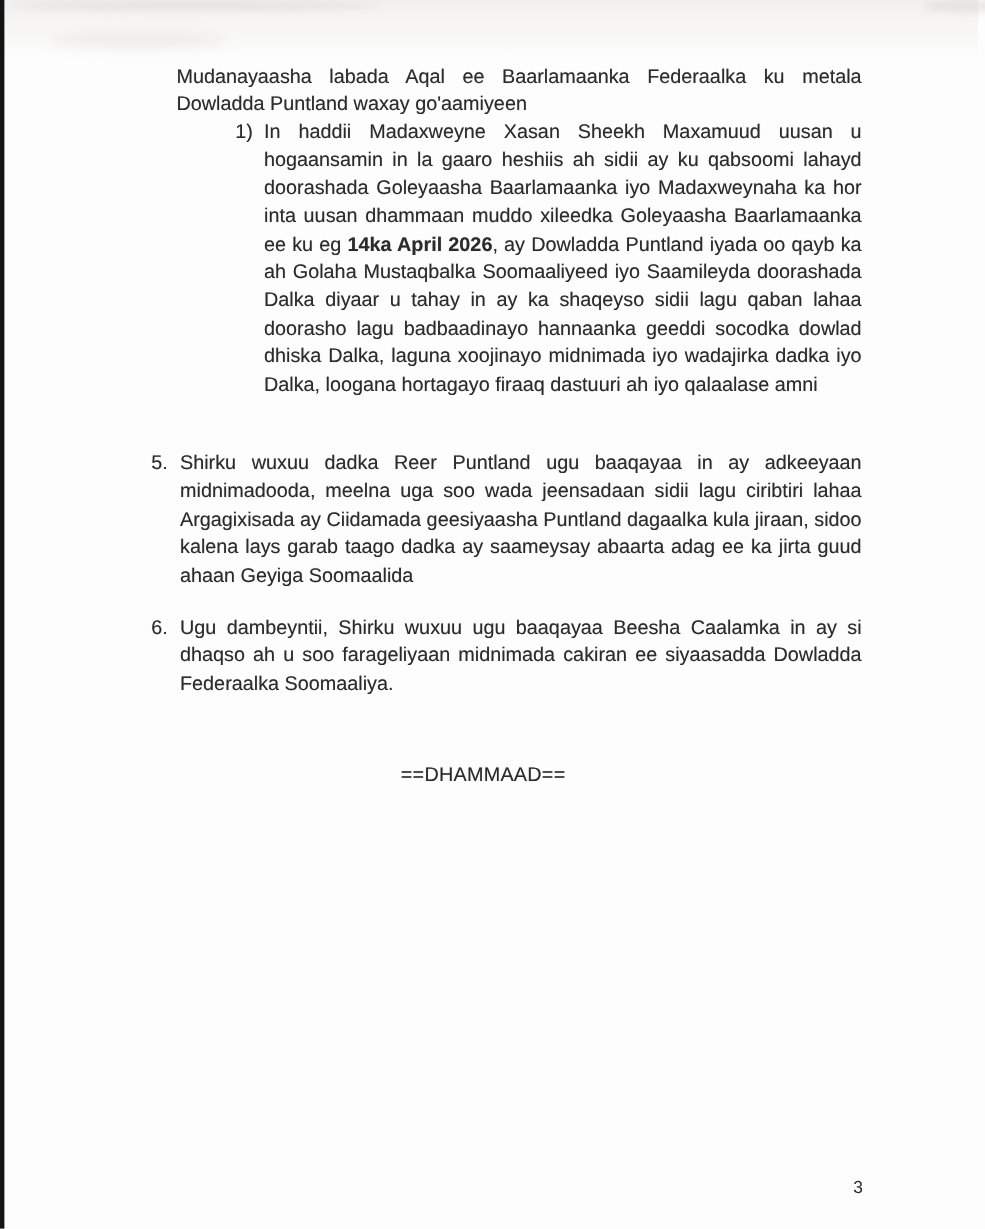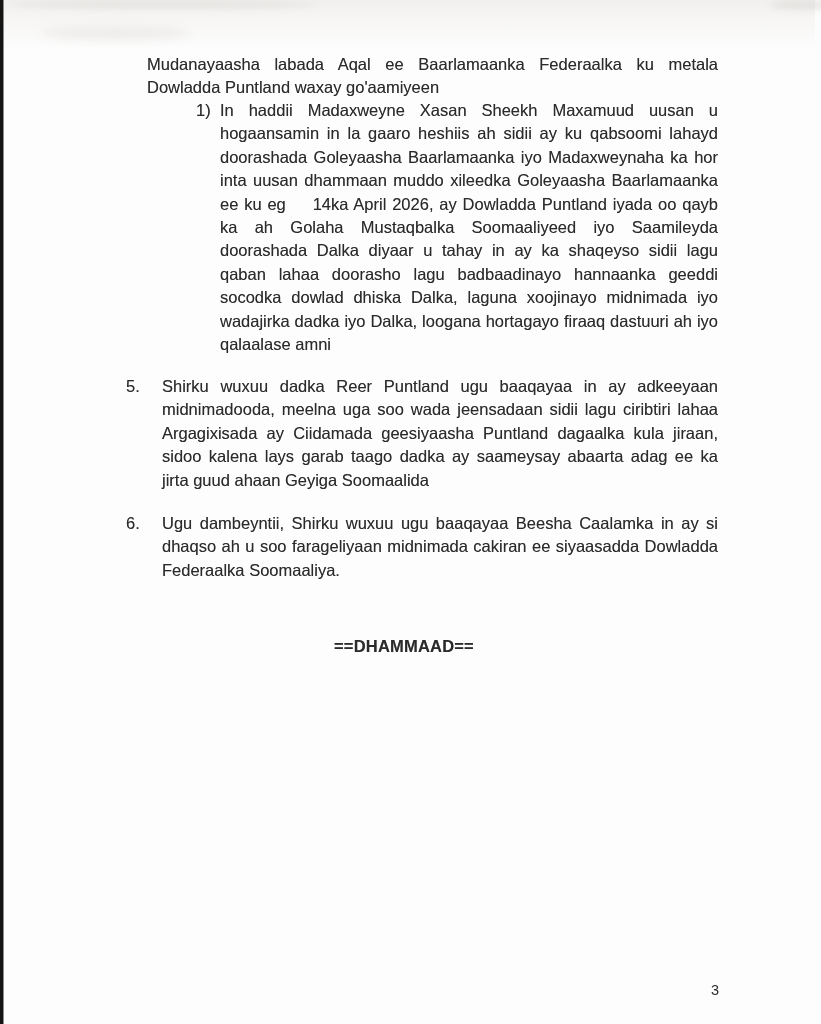--- a/index.html
+++ b/index.html
@@ -91,26 +91,26 @@
     position: absolute;
   }
   .item-1 { left: 196px; top: 99px;  width: 522px; }
   .item-5 { left: 126px; top: 375px; width: 592px; }
   .item-6 { left: 126px; top: 512px; width: 592px; }
   .marker {
     position: absolute;
     left: 0; top: 0;
   }
   .item-1 .body { margin-left: 24px; }
-  .item-5 .body, .item-6 .body { margin-left: 36px; }
-  .bold { font-weight: normal; margin-left: 21px; }
+  .item-5 .body, .item-6 .body { margin-left: 24px; }
+  .bold { font-weight: bold; }
   .end-marker {
     position: absolute;
     left: 334px; top: 635px;
-    font-weight: bold;
+    font-weight: normal;
     letter-spacing: 0.2px;
   }
   .page-number {
     position: absolute;
     left: 711px; top: 982px;
     font-size: 14.5px;
     line-height: 16px;
   }
 </style>
 </head>

